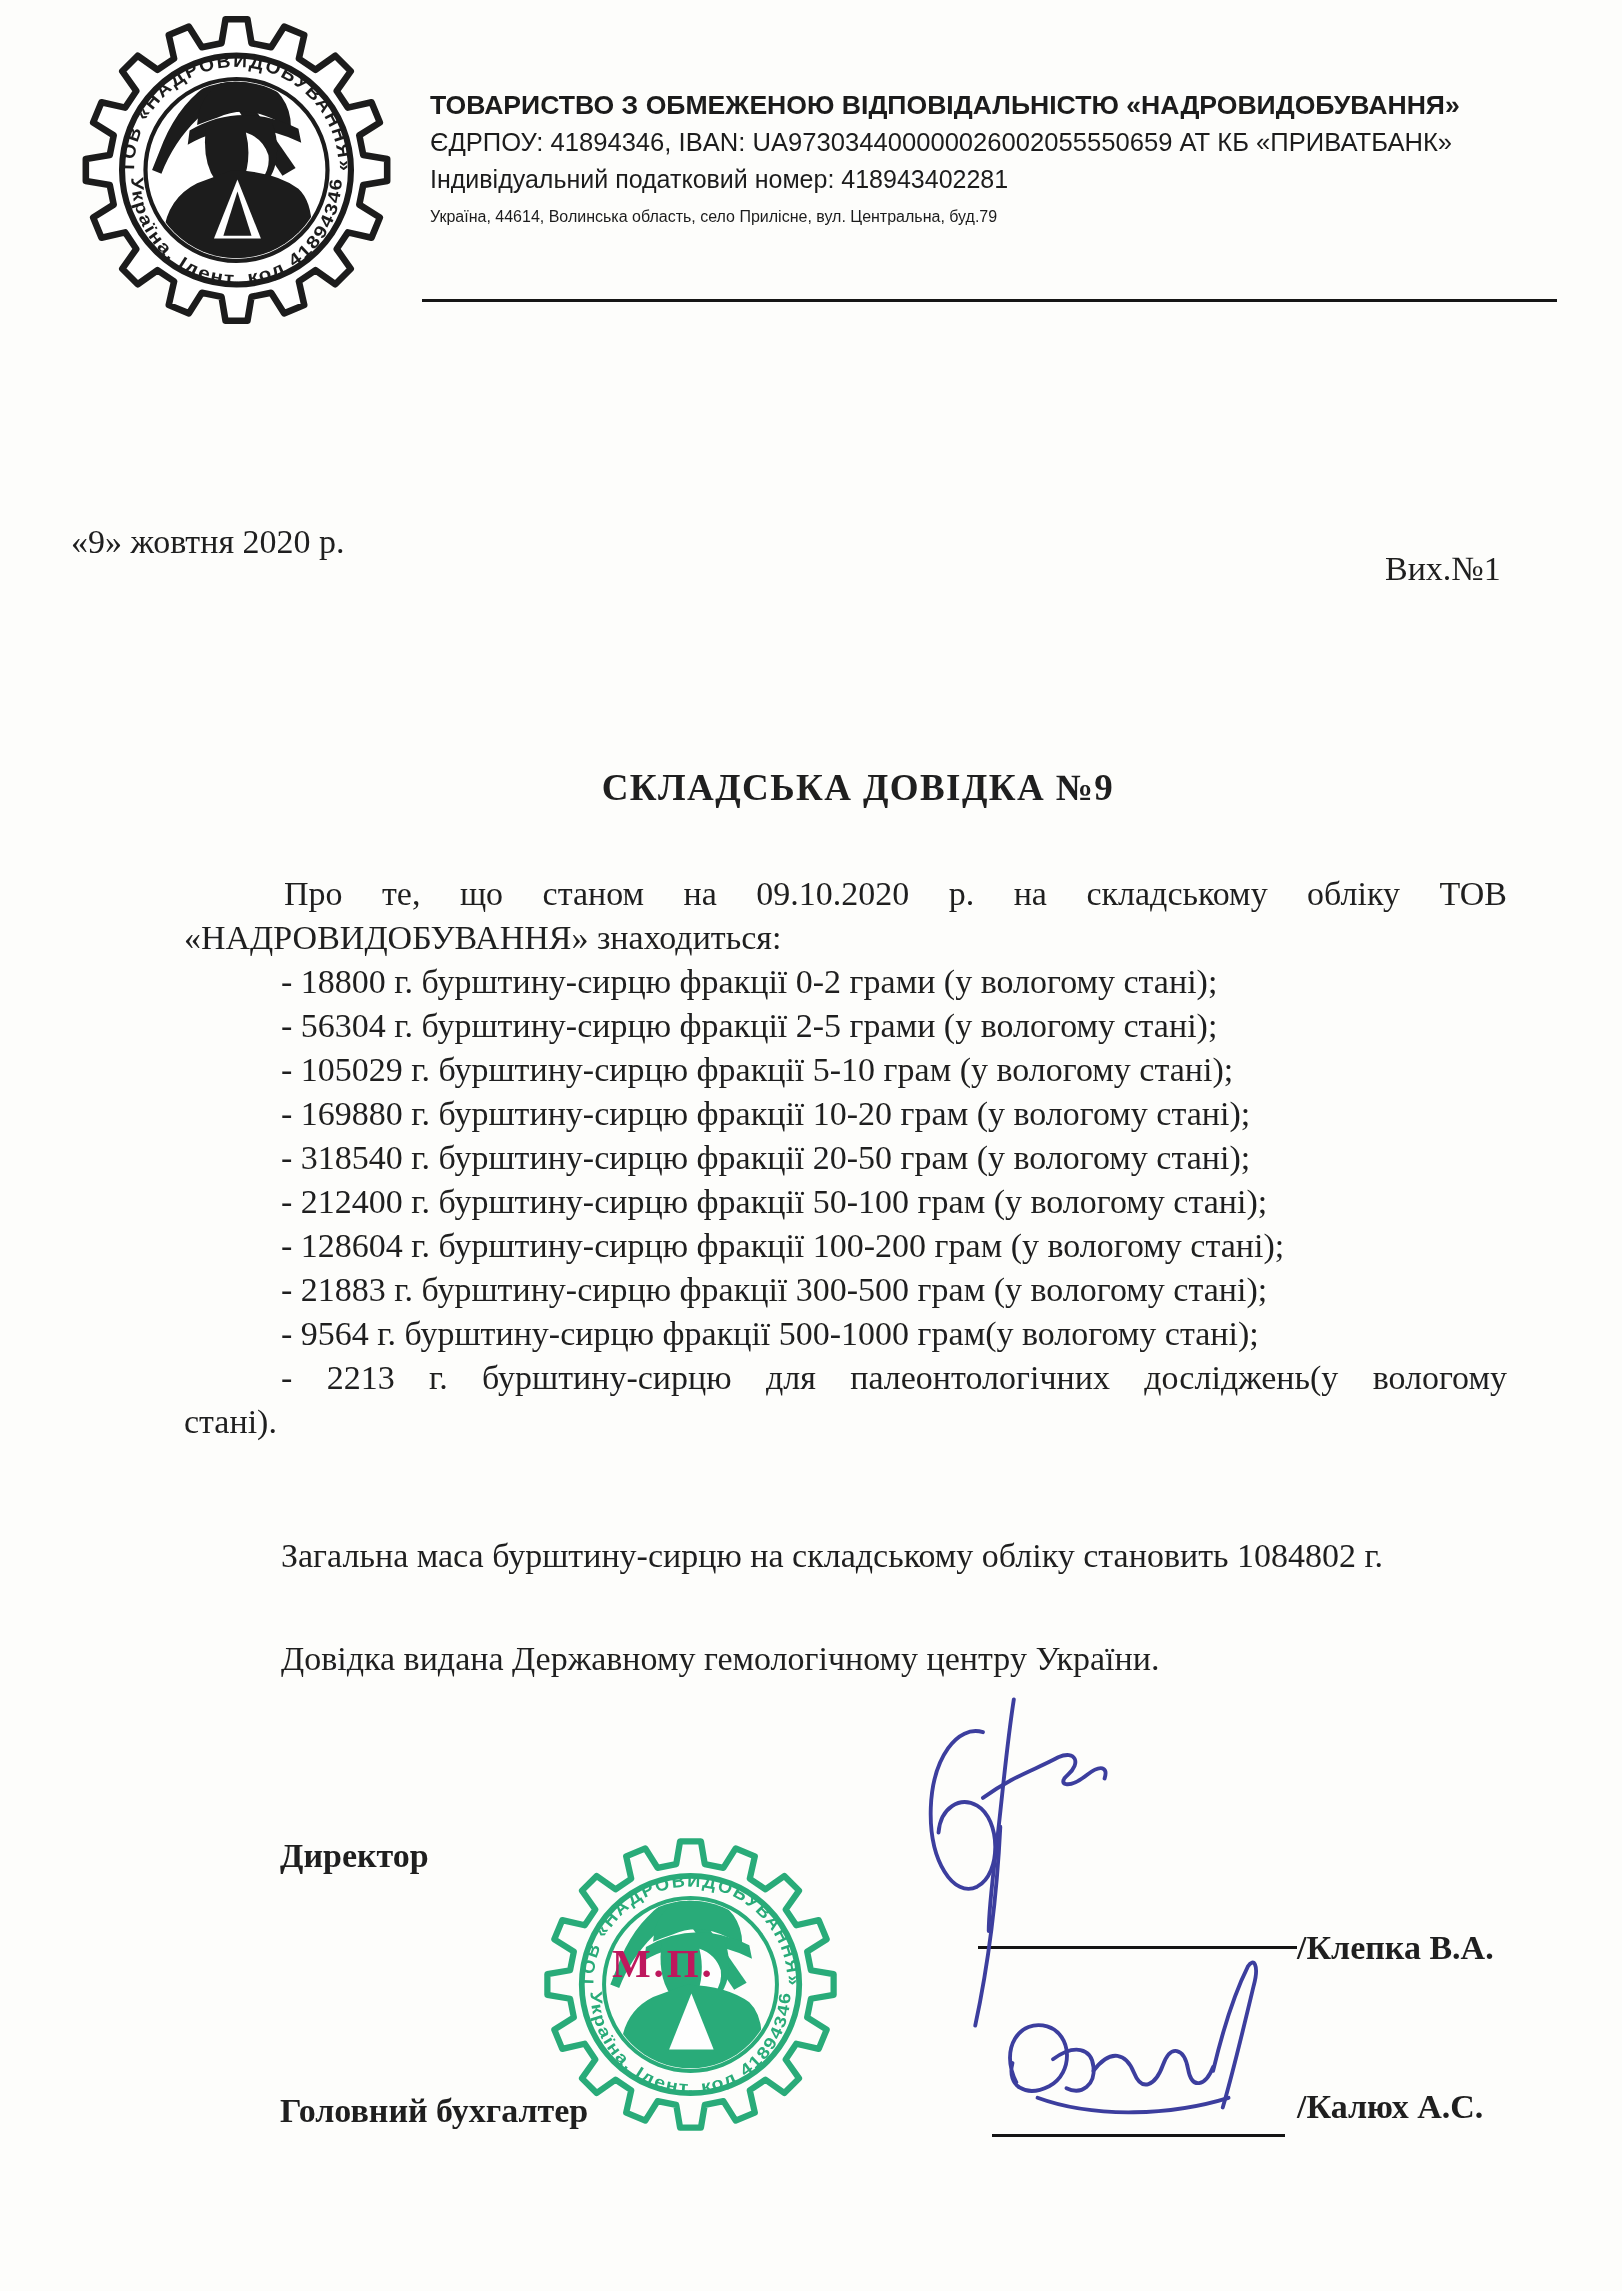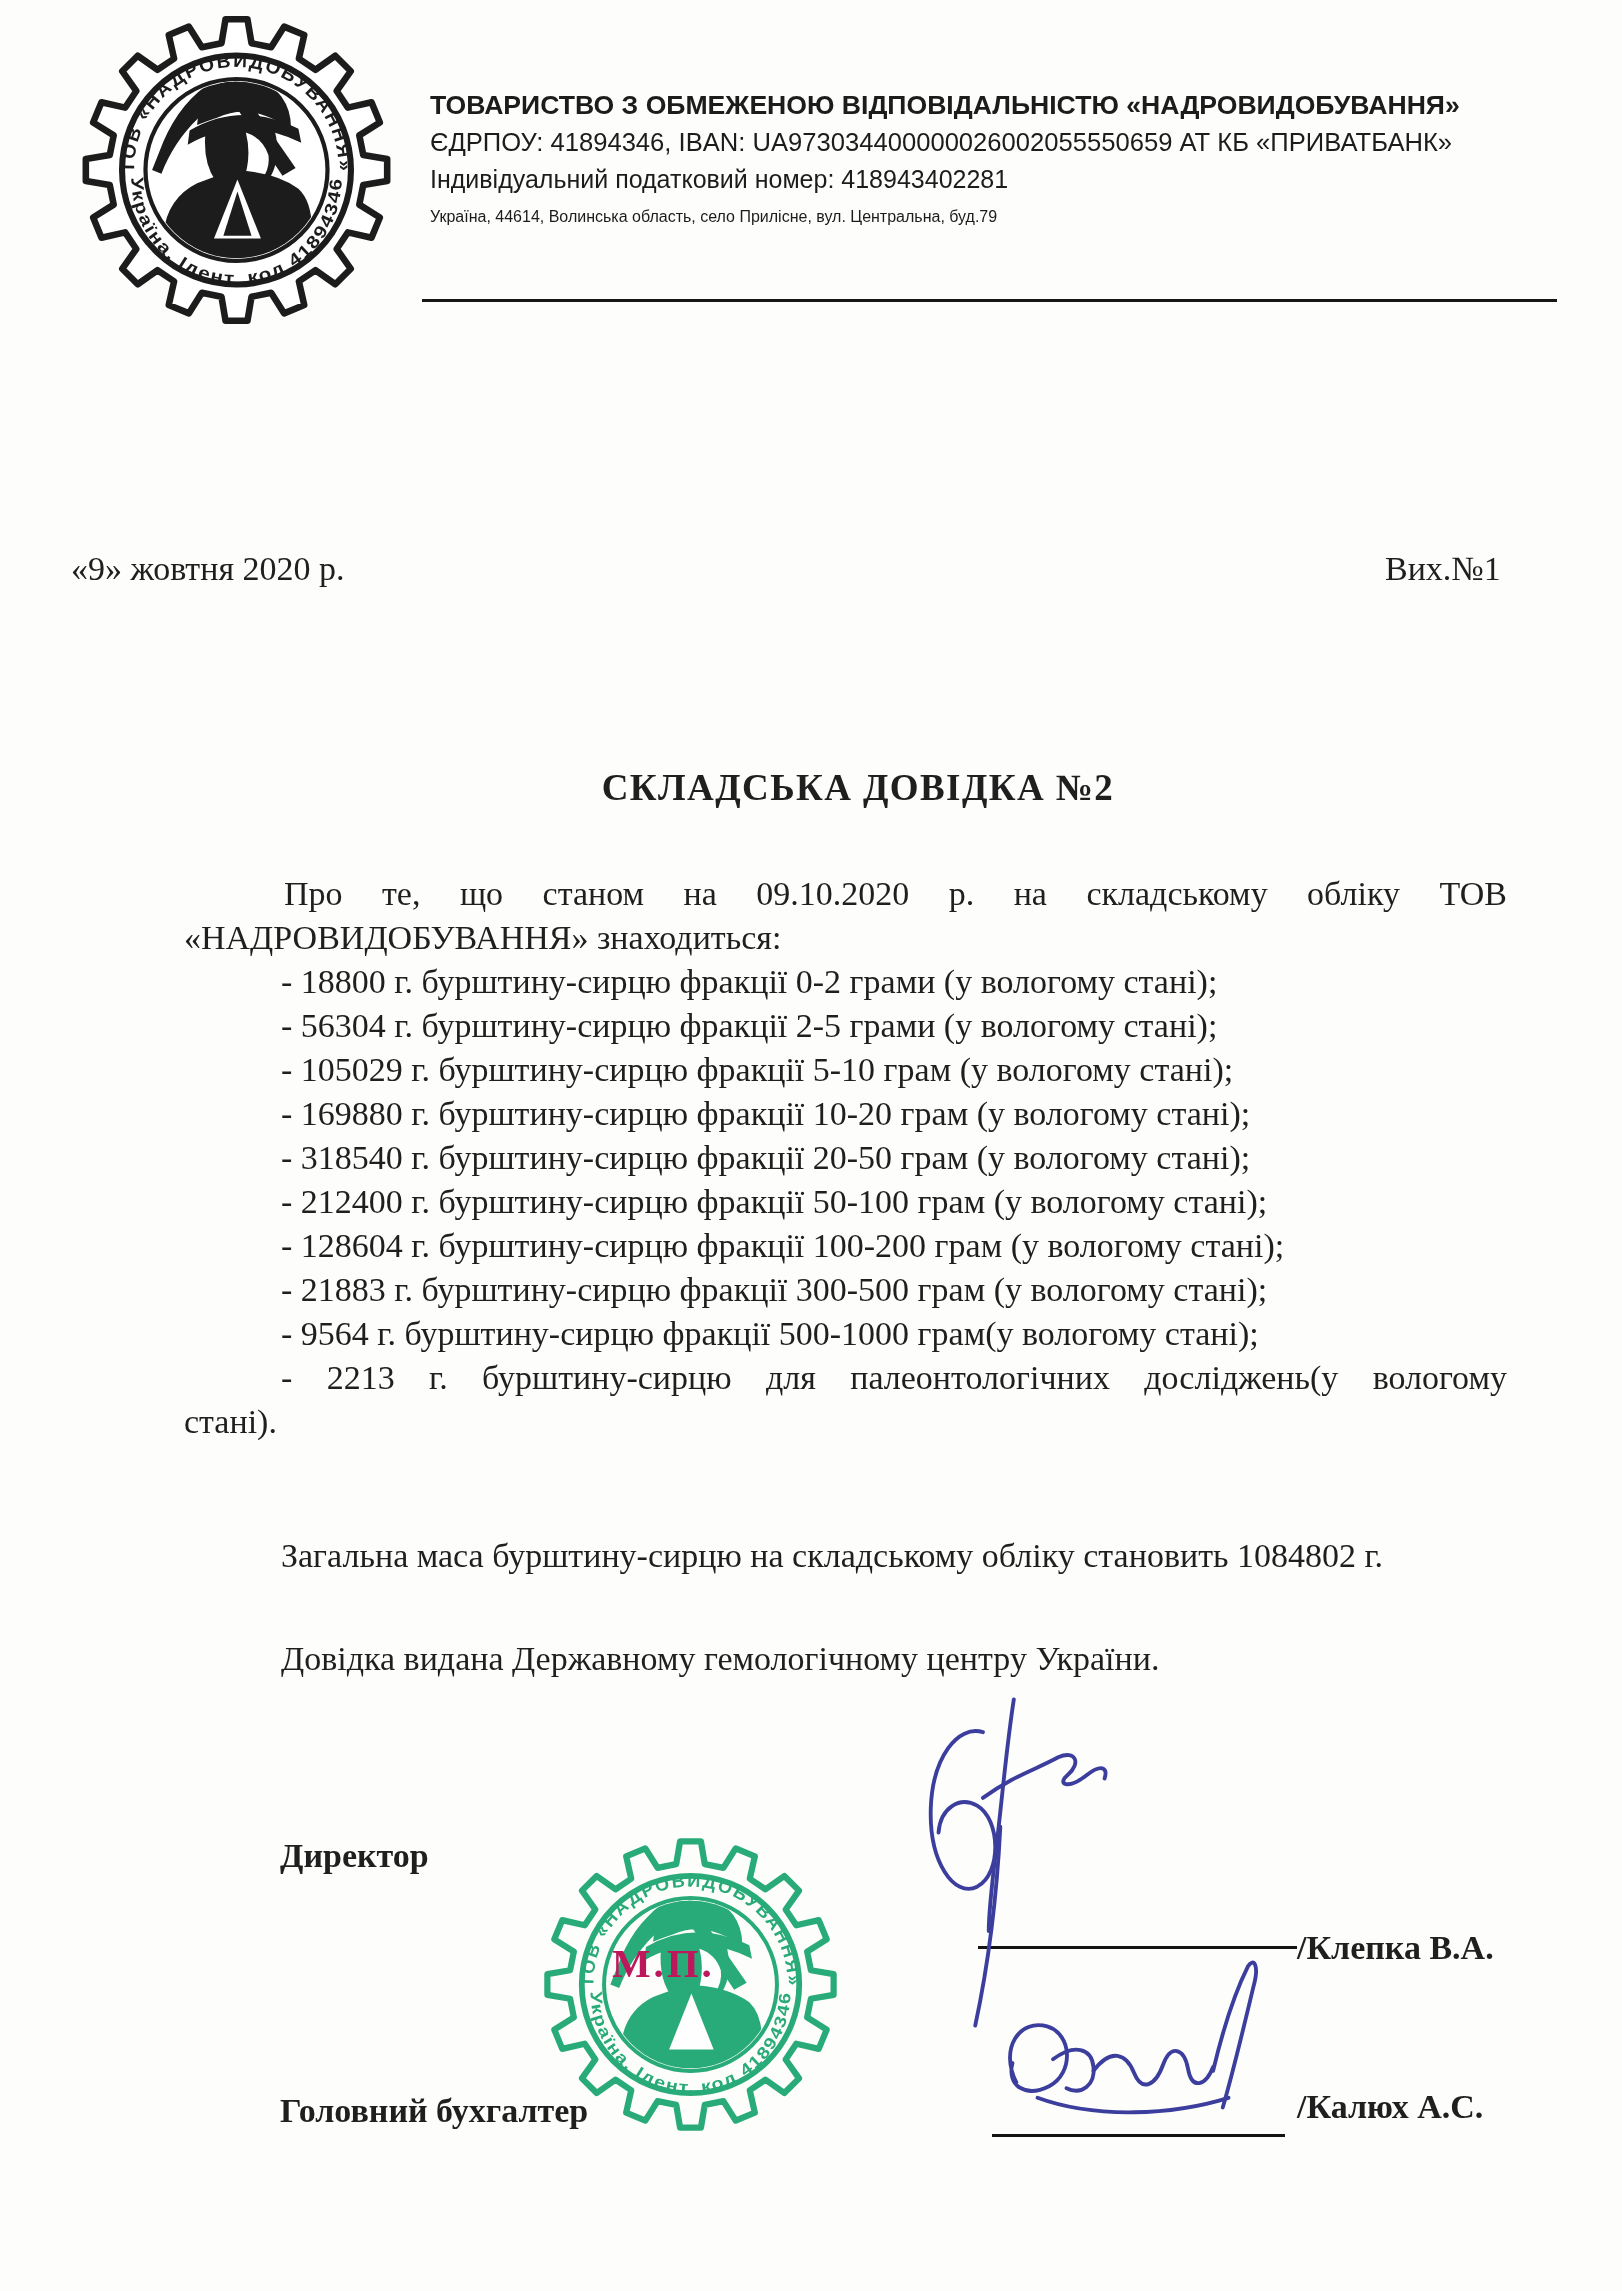--- a/index.html
+++ b/index.html
@@ -9,21 +9,21 @@
   
   .letterhead{position:absolute;left:430px;top:87px;font-family:"Liberation Sans",sans-serif;
               color:#1c1c1c;white-space:nowrap;}
   .lh-1{font-weight:bold;font-size:26.6px;line-height:37px;}
   .lh-2{font-size:25.6px;line-height:37px;}
   .lh-3{font-size:25px;line-height:37px;}
   .lh-4{font-size:16px;line-height:37px;}
   .divider{position:absolute;left:422px;top:299px;width:1135px;height:3.4px;background:#161616;}
 
   
-  .doc-date{position:absolute;left:71px;top:550px;font-size:34px;}
+  .doc-date{position:absolute;left:71px;top:523px;font-size:34px;}
   .doc-ref{position:absolute;left:1385px;top:550px;font-size:34px;}
 
   
   .doc-title{position:absolute;left:184px;top:766px;width:1323px;text-align:center;text-indent:25px;
              font-weight:bold;font-size:37px;letter-spacing:1.4px;}
 
   .flow{position:absolute;left:184px;width:1323px;font-size:34px;line-height:44px;}
   .intro{top:872px;}
   .jline{text-align:justify;text-align-last:justify;}
   .ind{text-indent:100px;}
@@ -99,21 +99,21 @@
     <div class="lh-1">ТОВАРИСТВО З ОБМЕЖЕНОЮ ВІДПОВІДАЛЬНІСТЮ «НАДРОВИДОБУВАННЯ»</div>
     <div class="lh-2">ЄДРПОУ: 41894346, IBAN: UA973034400000026002055550659 АТ КБ «ПРИВАТБАНК»</div>
     <div class="lh-3">Індивідуальний податковий номер: 418943402281</div>
     <div class="lh-4">Україна, 44614, Волинська область, село Прилісне, вул. Центральна, буд.79</div>
   </div>
   <div class="divider"></div>
 
   <div class="doc-date">«9» жовтня 2020 р.</div>
   <div class="doc-ref">Вих.№1</div>
 
-  <div class="doc-title">СКЛАДСЬКА ДОВІДКА №2</div>
+  <div class="doc-title">СКЛАДСЬКА ДОВІДКА №9</div>
 
   <div class="flow intro">
     <div class="jline ind">Про те, що станом на 09.10.2020 р. на складському обліку ТОВ</div>
     <div>«НАДРОВИДОБУВАННЯ» знаходиться:</div>
   </div>
 
   <div class="flow list">
     <div>
 
     <div class="item">- 18800 г. бурштину-сирцю фракції 0-2 грами (у вологому стані);</div>

